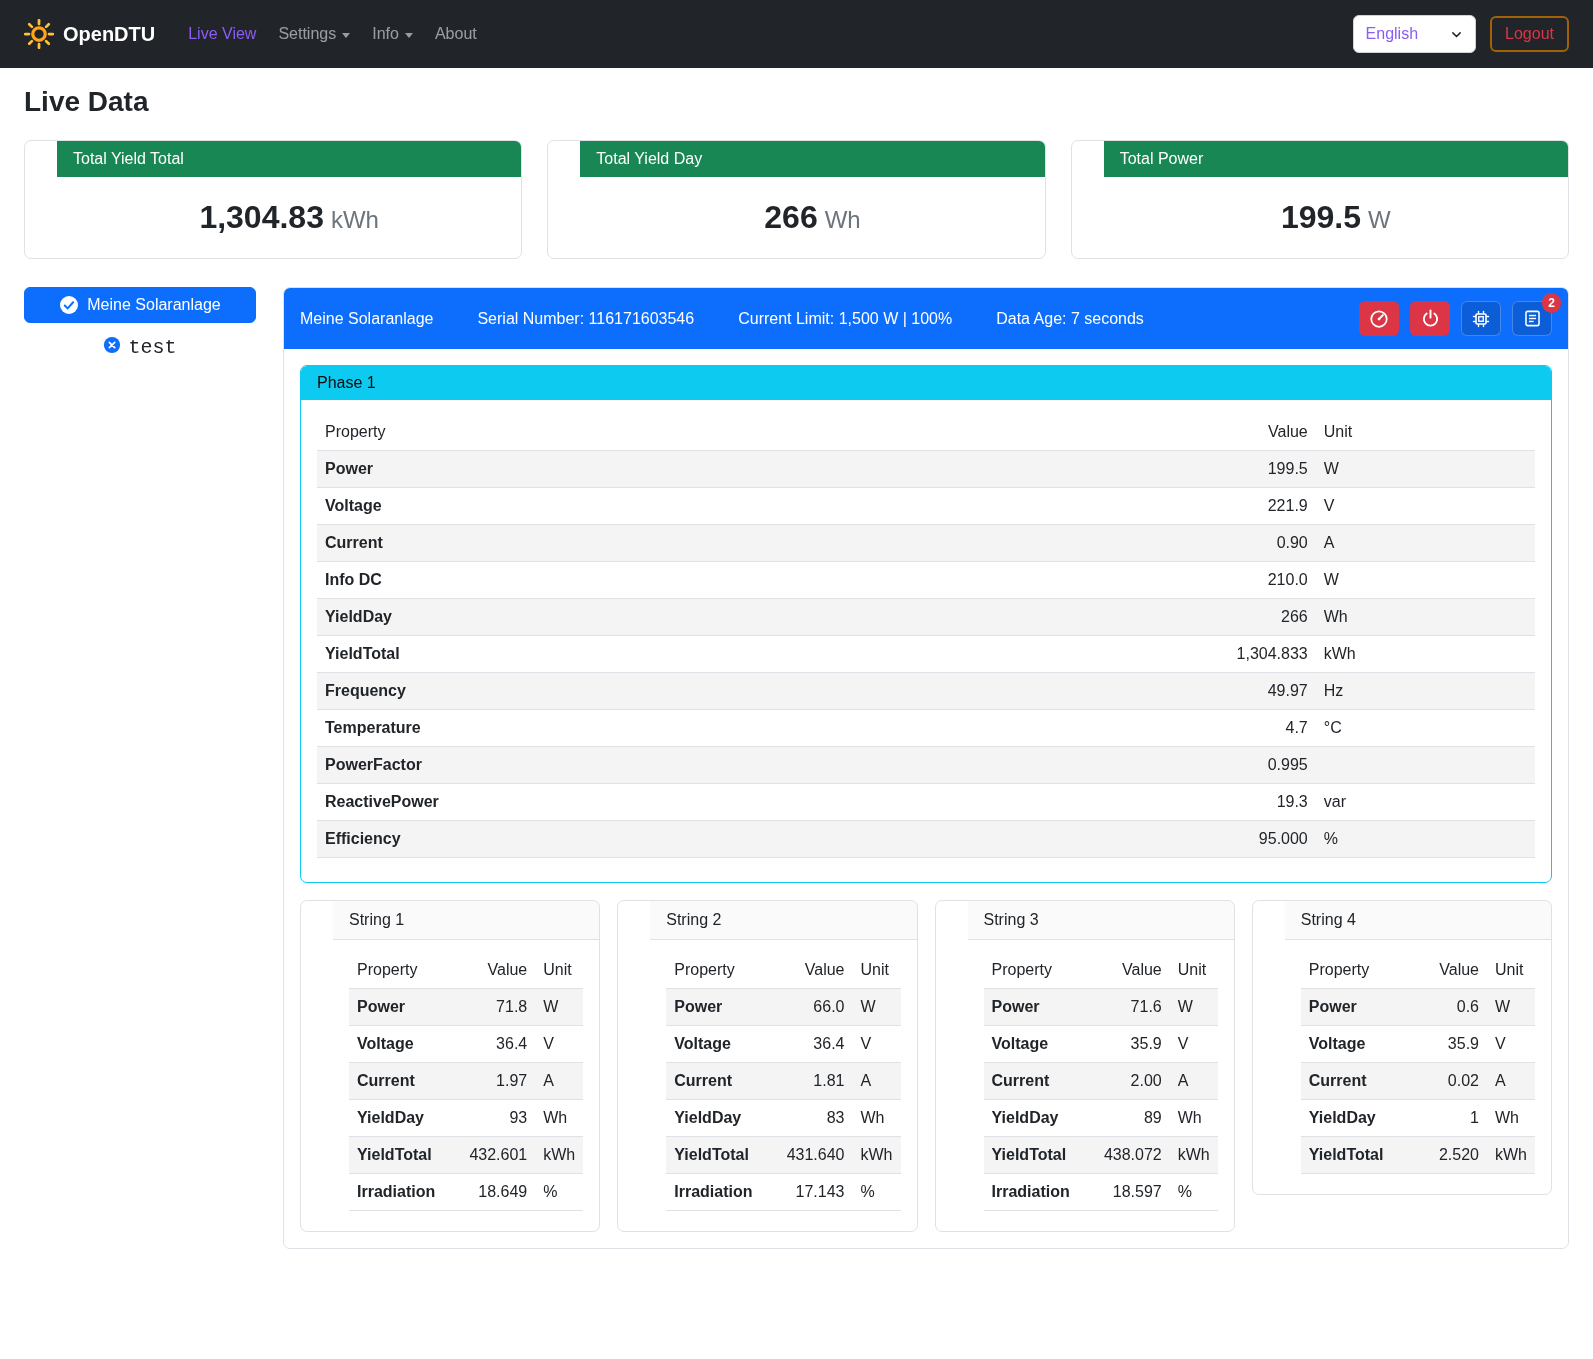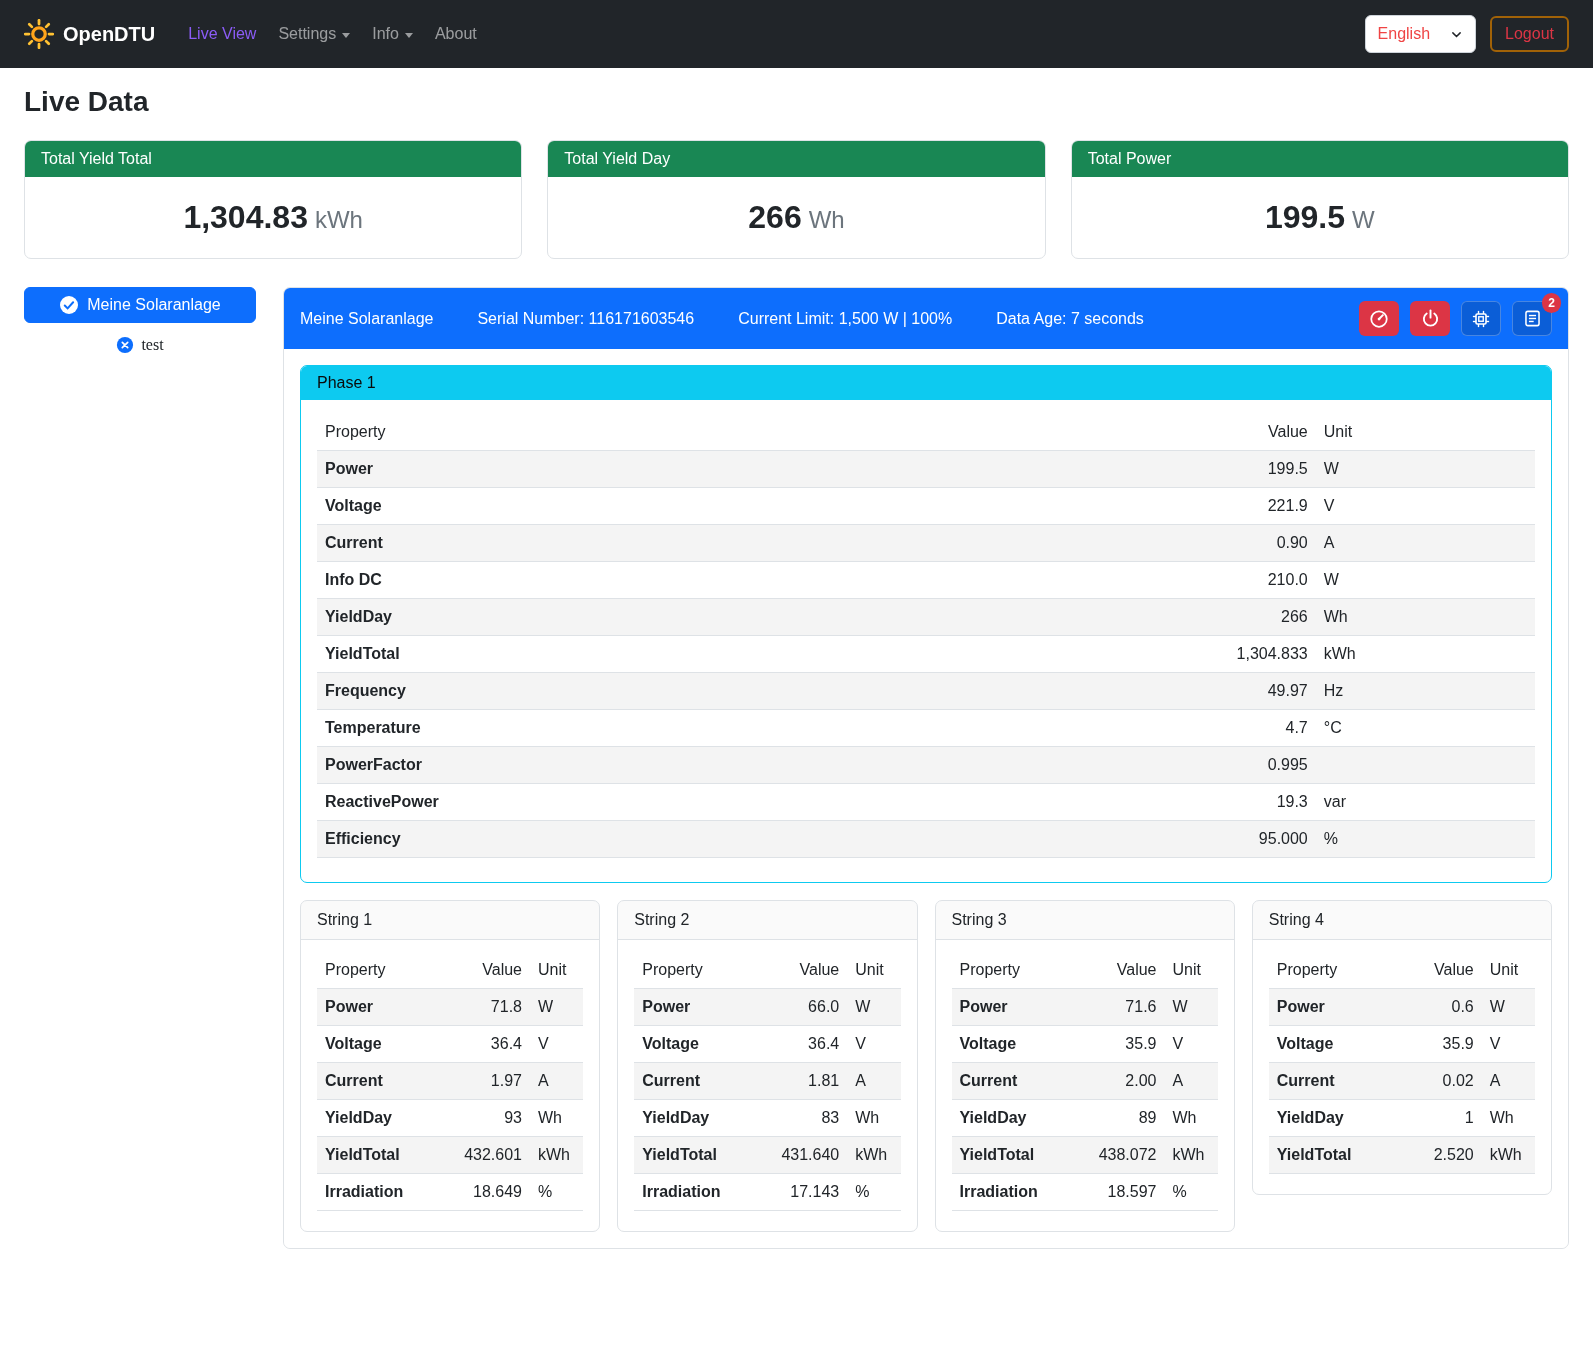--- a/index.html
+++ b/index.html
@@ -34,60 +34,60 @@
   .caret {
     display: inline-block; width: 0; height: 0;
     border-left: 4.5px solid transparent;
     border-right: 4.5px solid transparent;
     border-top: 5px solid currentColor;
     margin-top: 2px;
   }
   .nav-right { display: flex; align-items: center; gap: 14px; }
   .lang-select {
     background: #fff; border: 1px solid #ced4da; border-radius: 6px;
-    height: 38px; padding: 0 12px; display: flex; align-items: center; gap: 20px;
-    cursor: pointer; color: #ef4444;
+    height: 38px; padding: 0 12px; display: flex; align-items: center; gap: 32px;
+    cursor: pointer; color: #8b5cf6;
   }
   .logout-btn {
     background: transparent; border: 2px solid #a16207; color: #dc3545;
     border-radius: 6px; padding: 7px 13px; font-size: 16px; cursor: pointer;
     font-family: inherit;
   }
 
   
   .content { padding: 18px 24px 24px; }
   .page-title { font-size: 28px; font-weight: 700; margin-bottom: 22px; }
 
   
   .summary-grid {
     display: grid; grid-template-columns: repeat(3, 1fr);
     gap: 25px; margin-bottom: 28px;
   }
   .card {
-    border: 1px solid #dee2e6; border-radius: 7px; background: #fff; overflow: hidden;
+    border: 1px solid #dee2e6; border-radius: 7px; background: #fff; overflow: hidden; padding-left: 32px;
   }
   .summary-header {
     background: #198754; color: #fff; padding: 9px 16px; font-size: 16px;
   }
   .summary-body { padding: 22px 16px; text-align: center; }
   .summary-value { font-size: 32px; font-weight: 700; color: #212529; }
   .summary-unit { font-size: 24px; font-weight: 400; color: #6c757d; margin-left: 7px; }
 
   
   .main-row { display: flex; gap: 27px; align-items: flex-start; }
   .sidebar { width: 232px; flex-shrink: 0; }
   .inverter-select-btn {
     width: 100%; background: #0d6efd; border: 1px solid #0d6efd; color: #fff;
     border-radius: 6px; padding: 7px 12px; font-size: 16px; font-family: inherit;
     display: flex; align-items: center; justify-content: center; gap: 8px; cursor: pointer;
   }
   .inverter-alt {
     margin-top: 13px; display: flex; justify-content: center;
     gap: 7px; cursor: pointer; background: transparent; border: none;
-    font-size: 16px; font-family: Liberation Serif, serif; color: #212529; width: 100%;
+    font-size: 20px; font-family: Liberation Mono, monospace; color: #212529; width: 100%;
   }
 
   
   .inverter-card { flex: 1; border: 1px solid #dee2e6; border-radius: 7px; overflow: visible; }
   .inverter-header {
     background: #0d6efd; color: #fff;
     border-radius: 6px 6px 0 0;
     padding: 13px 16px; display: flex; align-items: center; gap: 44px;
   }
   .inverter-header .spacer { flex: 1; }

